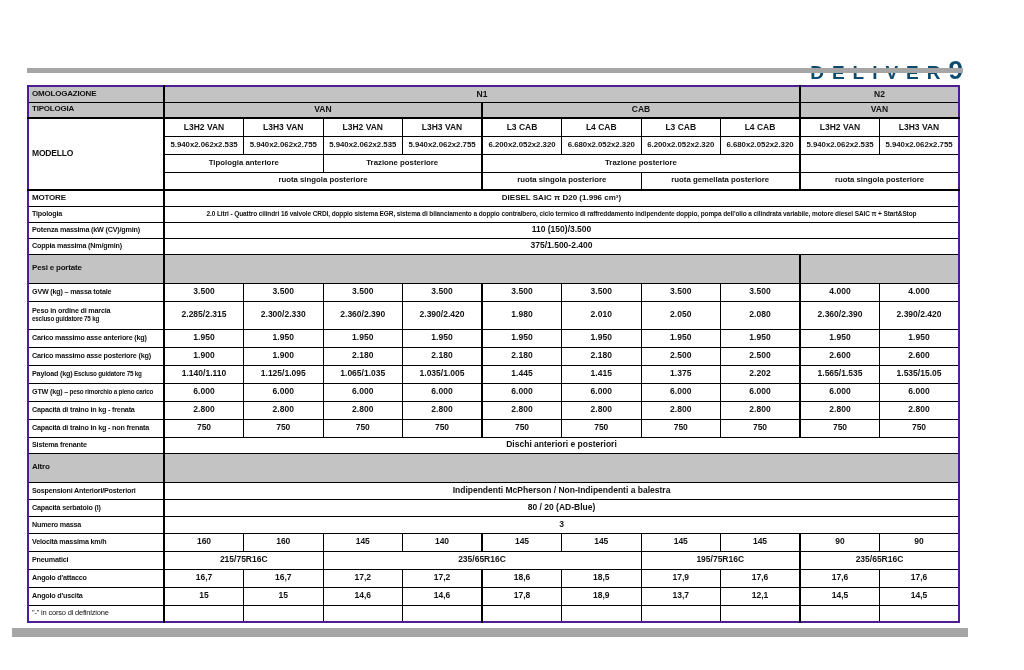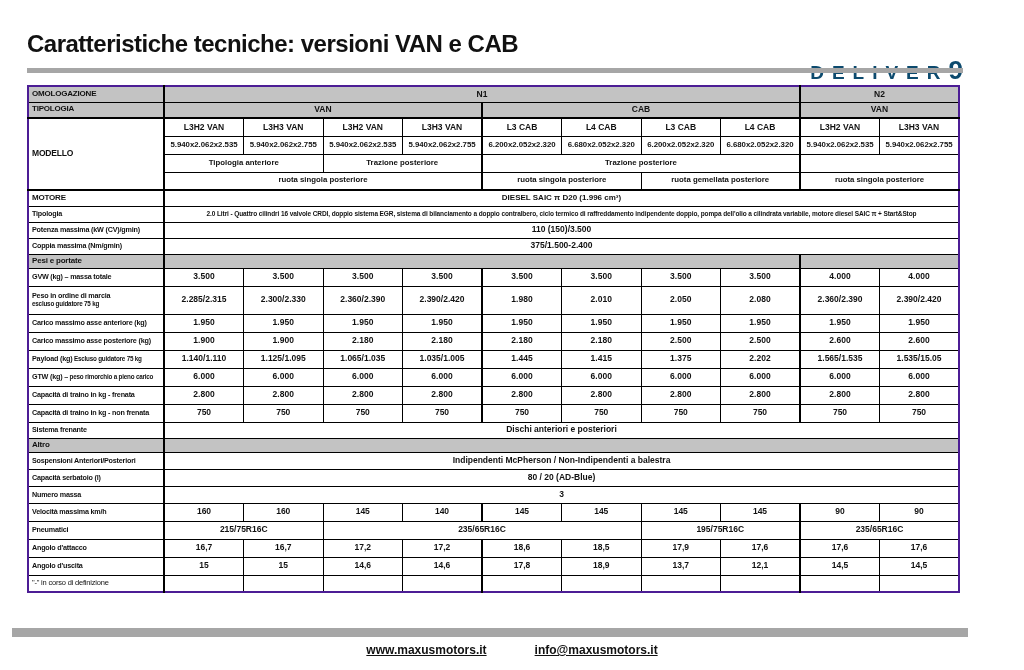--- a/index.html
+++ b/index.html
@@ -34,21 +34,21 @@
     text-align:center;vertical-align:middle;
     padding:0 2px;overflow:hidden;white-space:nowrap;
   }
   th.label{
     text-align:left;padding:1px 3px;font-size:7.2px;letter-spacing:-0.2px;
   }
   th.label small{font-size:6.3px;font-weight:bold;}
   tr{height:18px;}
   tr.h16{height:16px;}
   tr.h17{height:17px;padding-left:13px;}
-  tr.h14{height:14px;}
+  tr.h14{height:29px;}
   tr.tall{height:28px;}
   tr.section th,tr.section td{background:#c3c3c3;}
   tr.section th.label{font-size:8px;}
   tr.model-name td{font-size:8.5px;}
   tr.model-name th.label{font-size:8.5px;}
   tr.model-dim td{font-size:7.8px;}
   tr.traction td{font-size:7.8px;}
   tr.small-val td{font-size:8px;}
   tr.small-val th.label{font-size:8px;}
   tr.long-text td{font-size:6.5px;letter-spacing:-0.1px;}
@@ -64,21 +64,20 @@
   }
   .footer a{
     font-size:12px;font-weight:bold;color:#111;text-decoration:underline;cursor:pointer;
   }
 </style>
 </head>
 <body>
 
 <div class="page">
 
-  <h1 class="title">Caratteristiche tecniche: versioni VAN e CAB</h1>
 
   <div class="logo">
     <span class="word">DELIVER</span>
     <span class="nine">9</span>
   </div>
 
   <div class="title-rule"></div>
 
   <table class="spec">
     <colgroup>
@@ -336,18 +335,14 @@
           <td></td>
           <td></td>
           <td class="vt"></td>
           <td></td>
         </tr>
       </tbody>
   </table>
 
   <div class="bottom-bar"></div>
 
-  <div class="footer">
-    <a>www.maxusmotors.it</a>
-    <a>info@maxusmotors.it</a>
-  </div>
 
 </div>
 
 </body></html>

